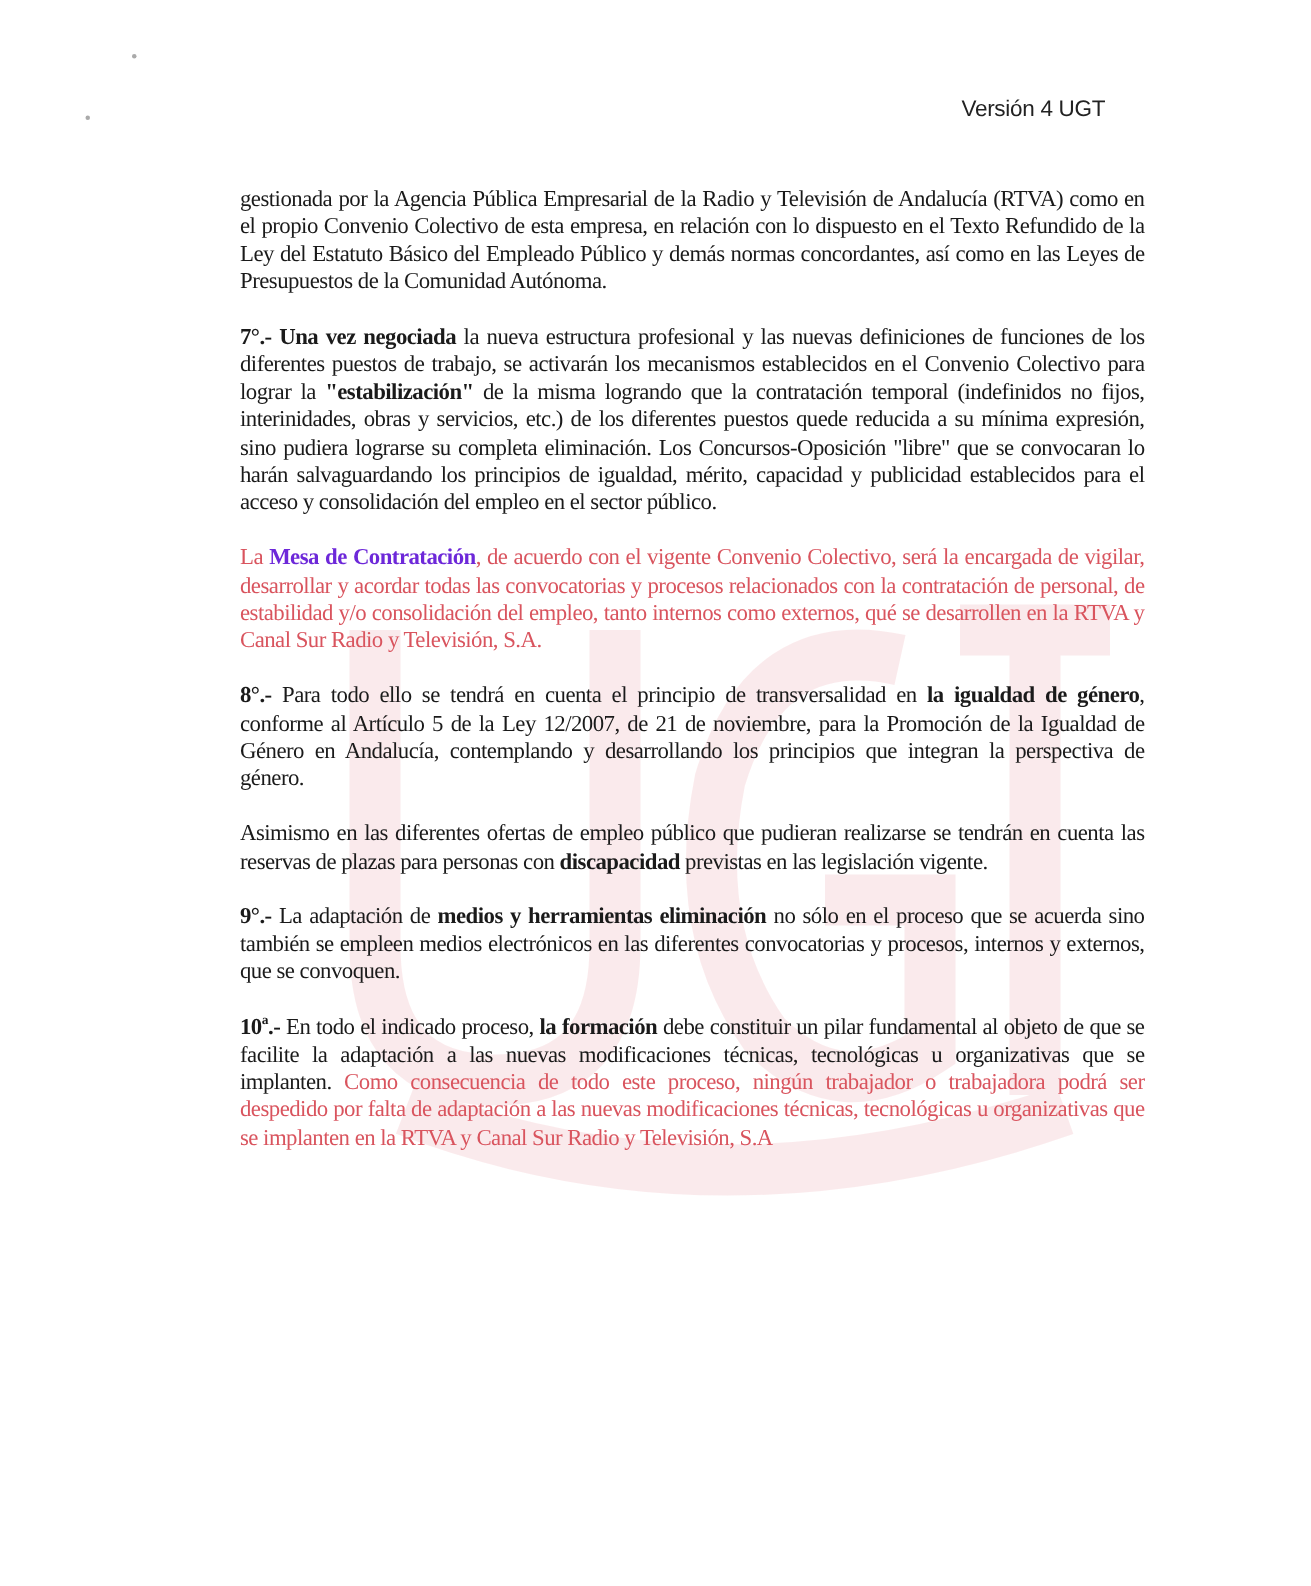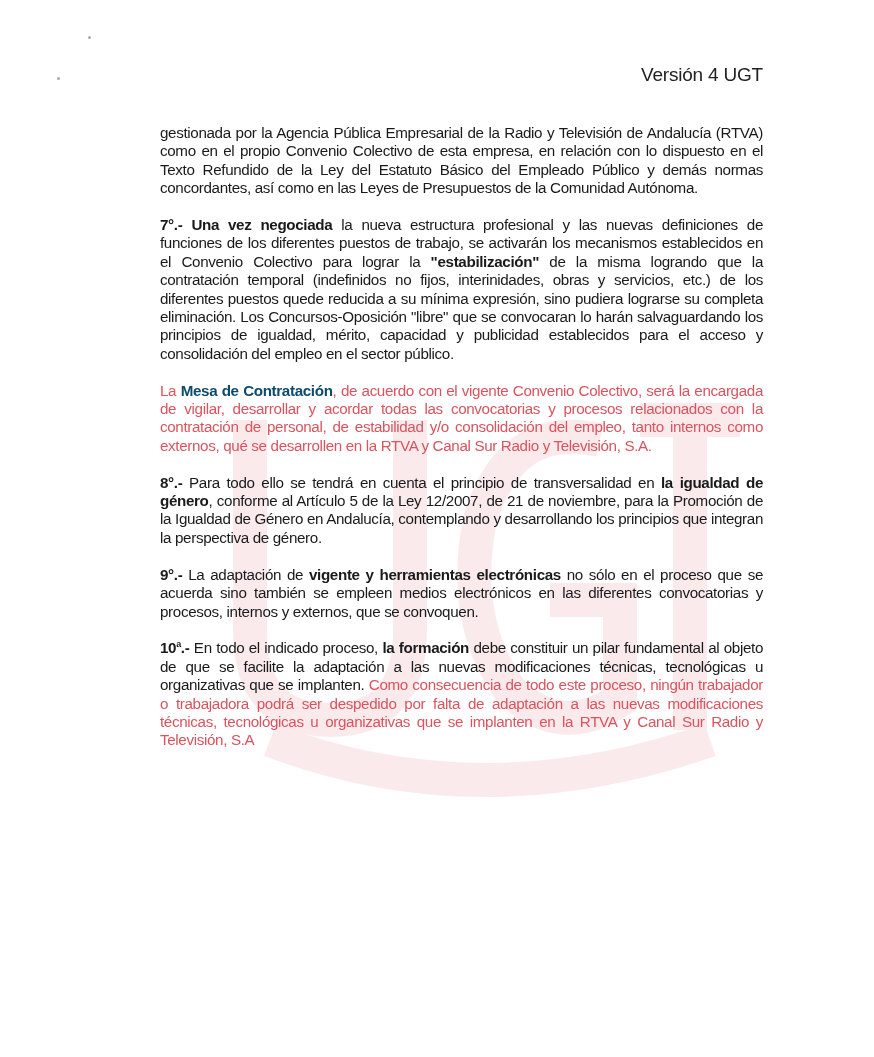--- a/index.html
+++ b/index.html
@@ -21,21 +21,21 @@
       top: 400px;
       width: 540px;
       height: 430px;
       pointer-events: none;
       opacity: 0.09;
     }
     .header-version {
       position: absolute;
       top: 64px;
       left: 641px;
-      font-size: 19px;
+      font-size: 15px;
       color: #222;
       letter-spacing: -0.2px;
     }
     .speck {
       position: absolute;
       width: 3px;
       height: 3px;
       background: #aaa;
       border-radius: 50%;
     }
@@ -44,23 +44,24 @@
       left: 160px;
       top: 124px;
       width: 603px;
       font-size: 15.2px;
       line-height: 18.4px;
       letter-spacing: -0.35px;
     }
     .content p {
       margin: 0 0 18.4px 0;
       text-align: justify;
+      font-family: Liberation Serif, serif;
     }
     .red { color: #d9545e; }
-    .red b { color: #0c4a6e; }
+    .red b { color: #6d28d9; }
     b { font-weight: bold; }
     sup { font-size: 9px; line-height: 0; }
   </style>
 </head>
 <body>
 
 <svg class="watermark" viewBox="0 0 540 430" xmlns="http://www.w3.org/2000/svg">
   <g fill="none" stroke="#d2283a" stroke-width="34">
     <path d="M40 20 L40 230 Q40 320 120 320 Q200 320 200 230 L200 20"></path>
     <path d="M390 40 Q300 20 270 120 Q250 220 300 290 Q350 340 410 300 L410 200 L340 200"></path>
@@ -86,22 +87,25 @@
   </p>
 
   <p class="red">
     <span>La </span><b>Mesa de Contratación</b><span>, de acuerdo con el vigente Convenio Colectivo, será la encargada de vigilar, desarrollar y acordar todas las convocatorias y procesos relacionados con la contratación de personal, de estabilidad y/o consolidación del empleo, tanto internos como externos, qué se desarrollen en la RTVA y Canal Sur Radio y Televisión, S.A.</span>
   </p>
 
   <p>
     <b>8°.-</b><span> Para todo ello se tendrá en cuenta el principio de transversalidad en </span><b>la igualdad de género</b><span>, conforme al Artículo 5 de la Ley 12/2007, de 21 de noviembre, para la Promoción de la Igualdad de Género en Andalucía, contemplando y desarrollando los principios que integran la perspectiva de género.</span>
   </p>
 
+  <p>
+    <span>Asimismo en las diferentes ofertas de empleo público que pudieran realizarse se tendrán en cuenta las reservas de plazas para personas con </span><b>discapacidad</b><span> previstas en las legislación vigente.</span>
+  </p>
 
   <p>
-    <b>9°.-</b><span> La adaptación de </span><b>vigente y herramientas electrónicas</b><span> no sólo en el proceso que se acuerda sino también se empleen medios electrónicos en las diferentes convocatorias y procesos, internos y externos, que se convoquen.</span>
+    <b>9°.-</b><span> La adaptación de </span><b>medios y herramientas eliminación</b><span> no sólo en el proceso que se acuerda sino también se empleen medios electrónicos en las diferentes convocatorias y procesos, internos y externos, que se convoquen.</span>
   </p>
 
   <p>
     <b><span>10</span><sup>a</sup><span>.-</span></b><span> En todo el indicado proceso, </span><b>la formación</b><span> debe constituir un pilar fundamental al objeto de que se facilite la adaptación a las nuevas modificaciones técnicas, tecnológicas u organizativas que se implanten. </span><span class="red">Como consecuencia de todo este proceso, ningún trabajador o trabajadora podrá ser despedido por falta de adaptación a las nuevas modificaciones técnicas, tecnológicas u organizativas que se implanten en la RTVA y Canal Sur Radio y Televisión, S.A</span>
   </p>
 
 </div>
 
 </body></html>

